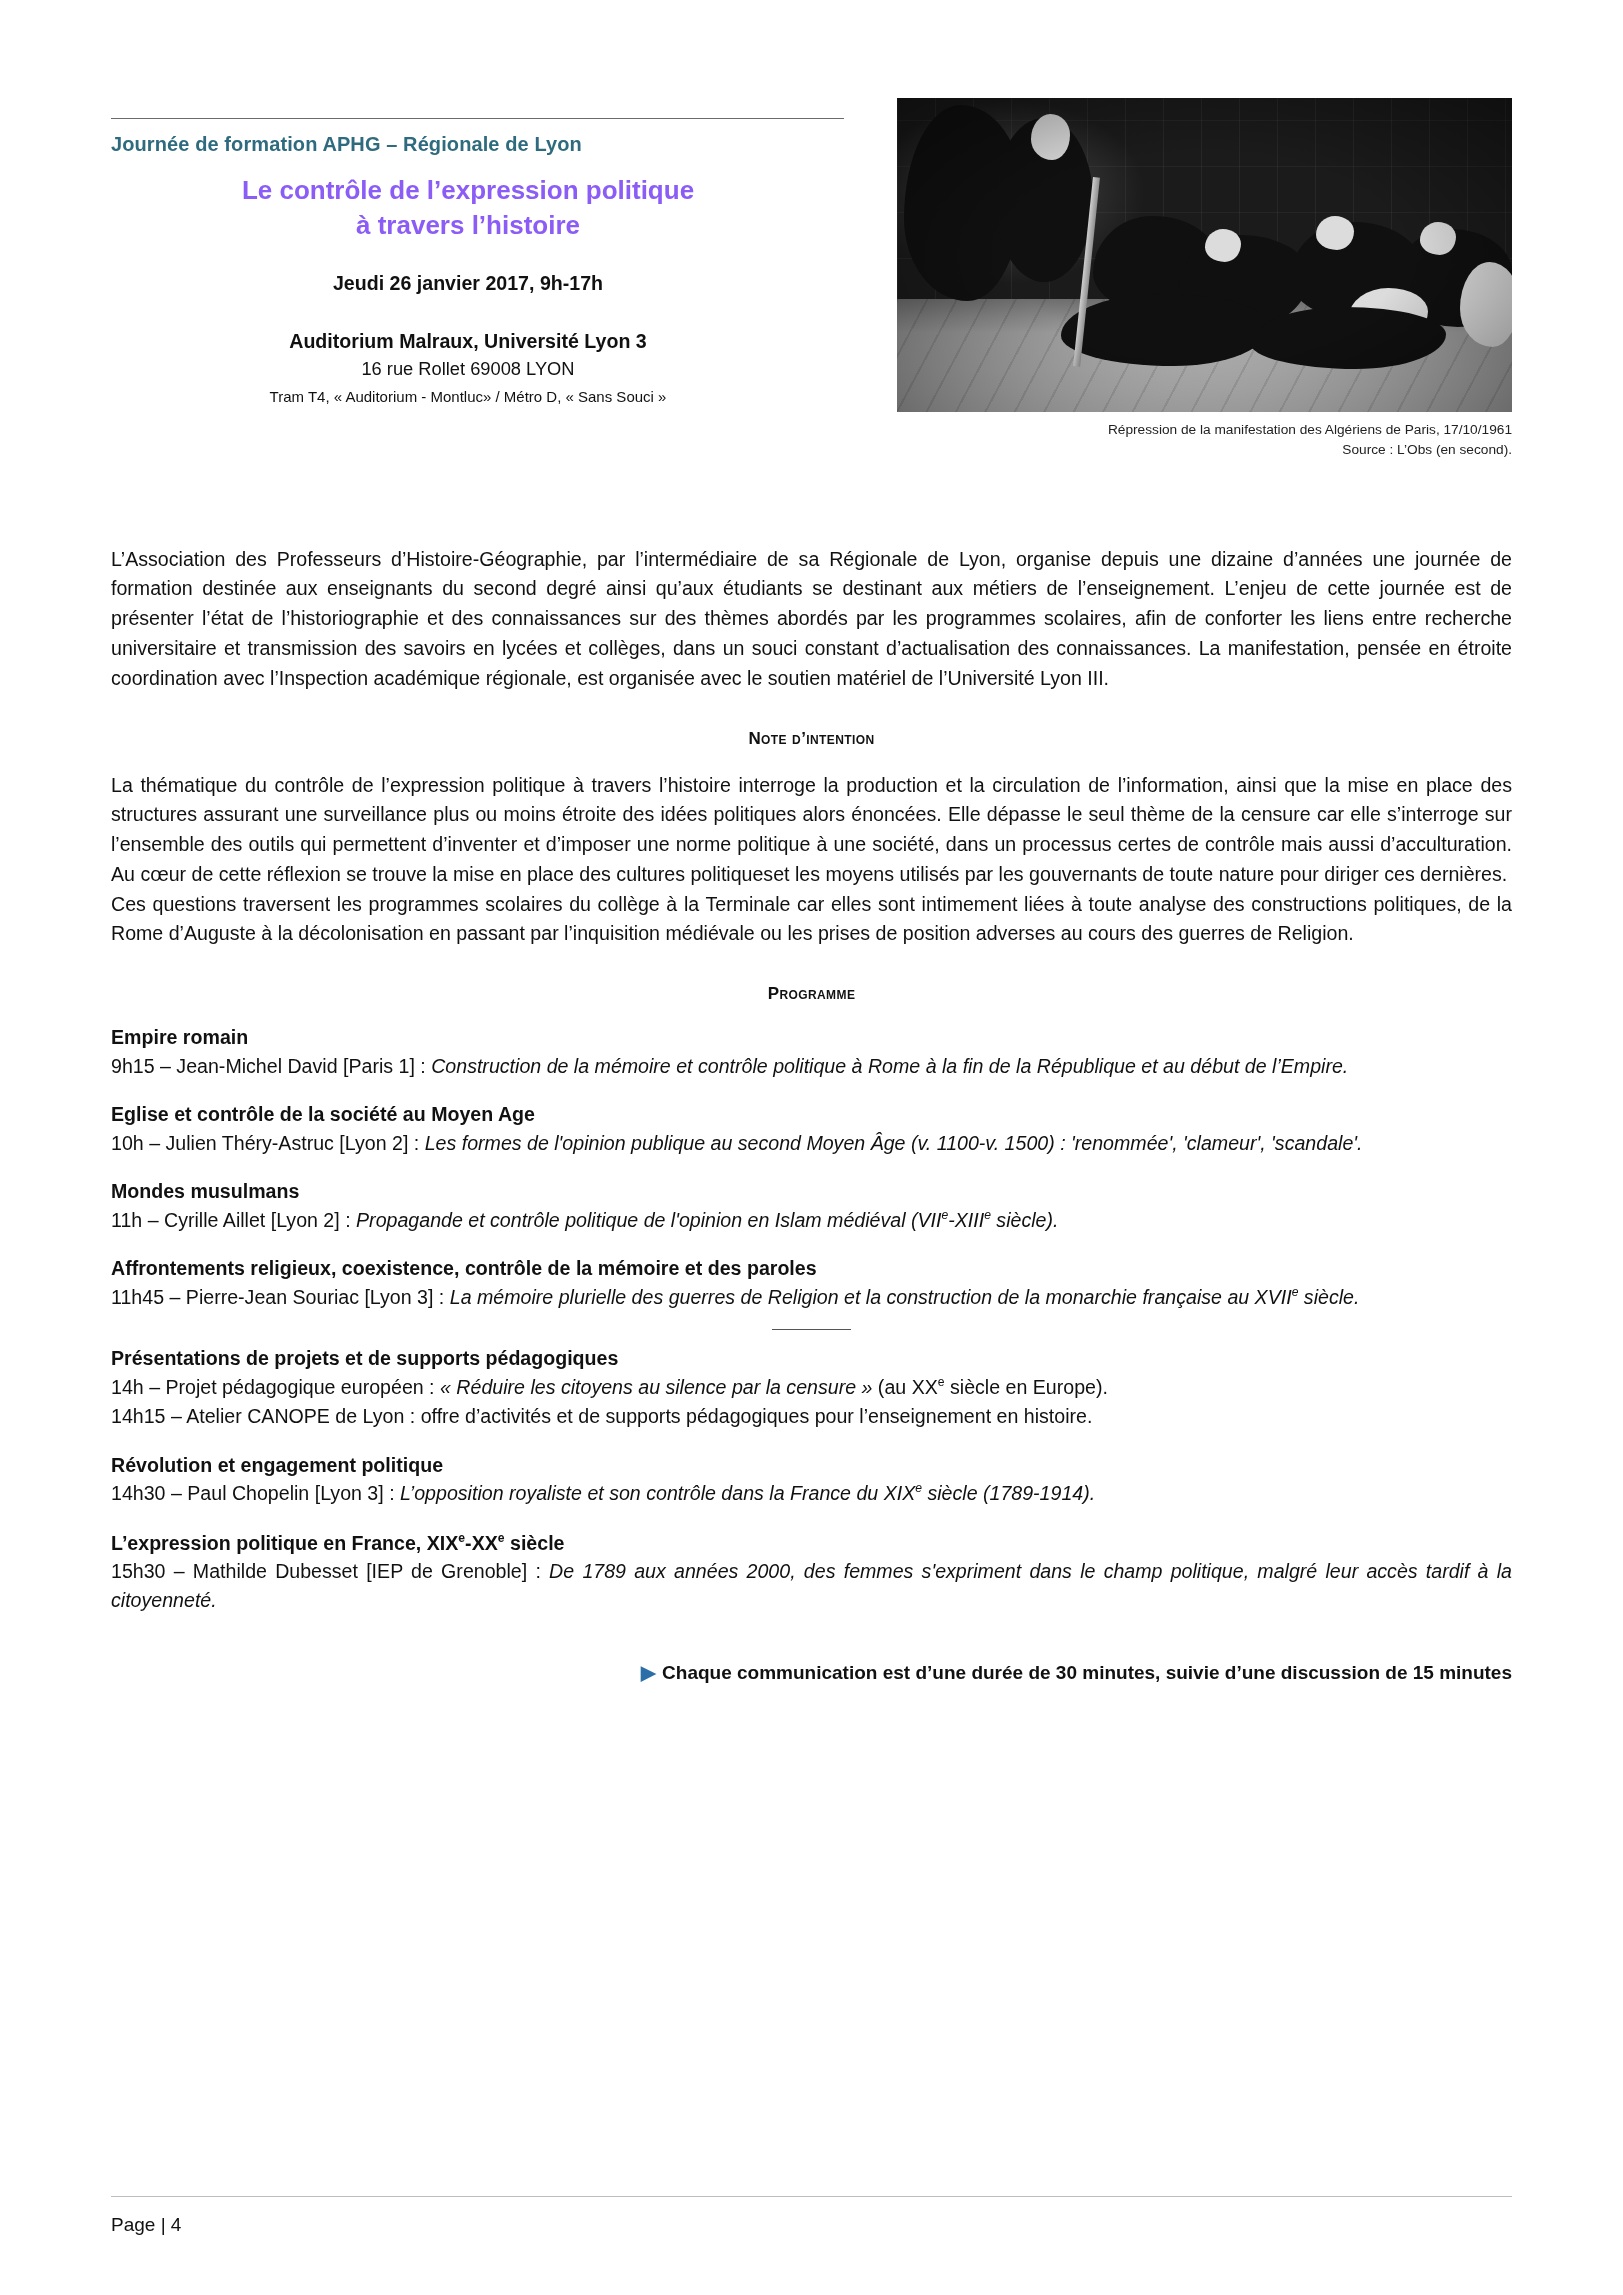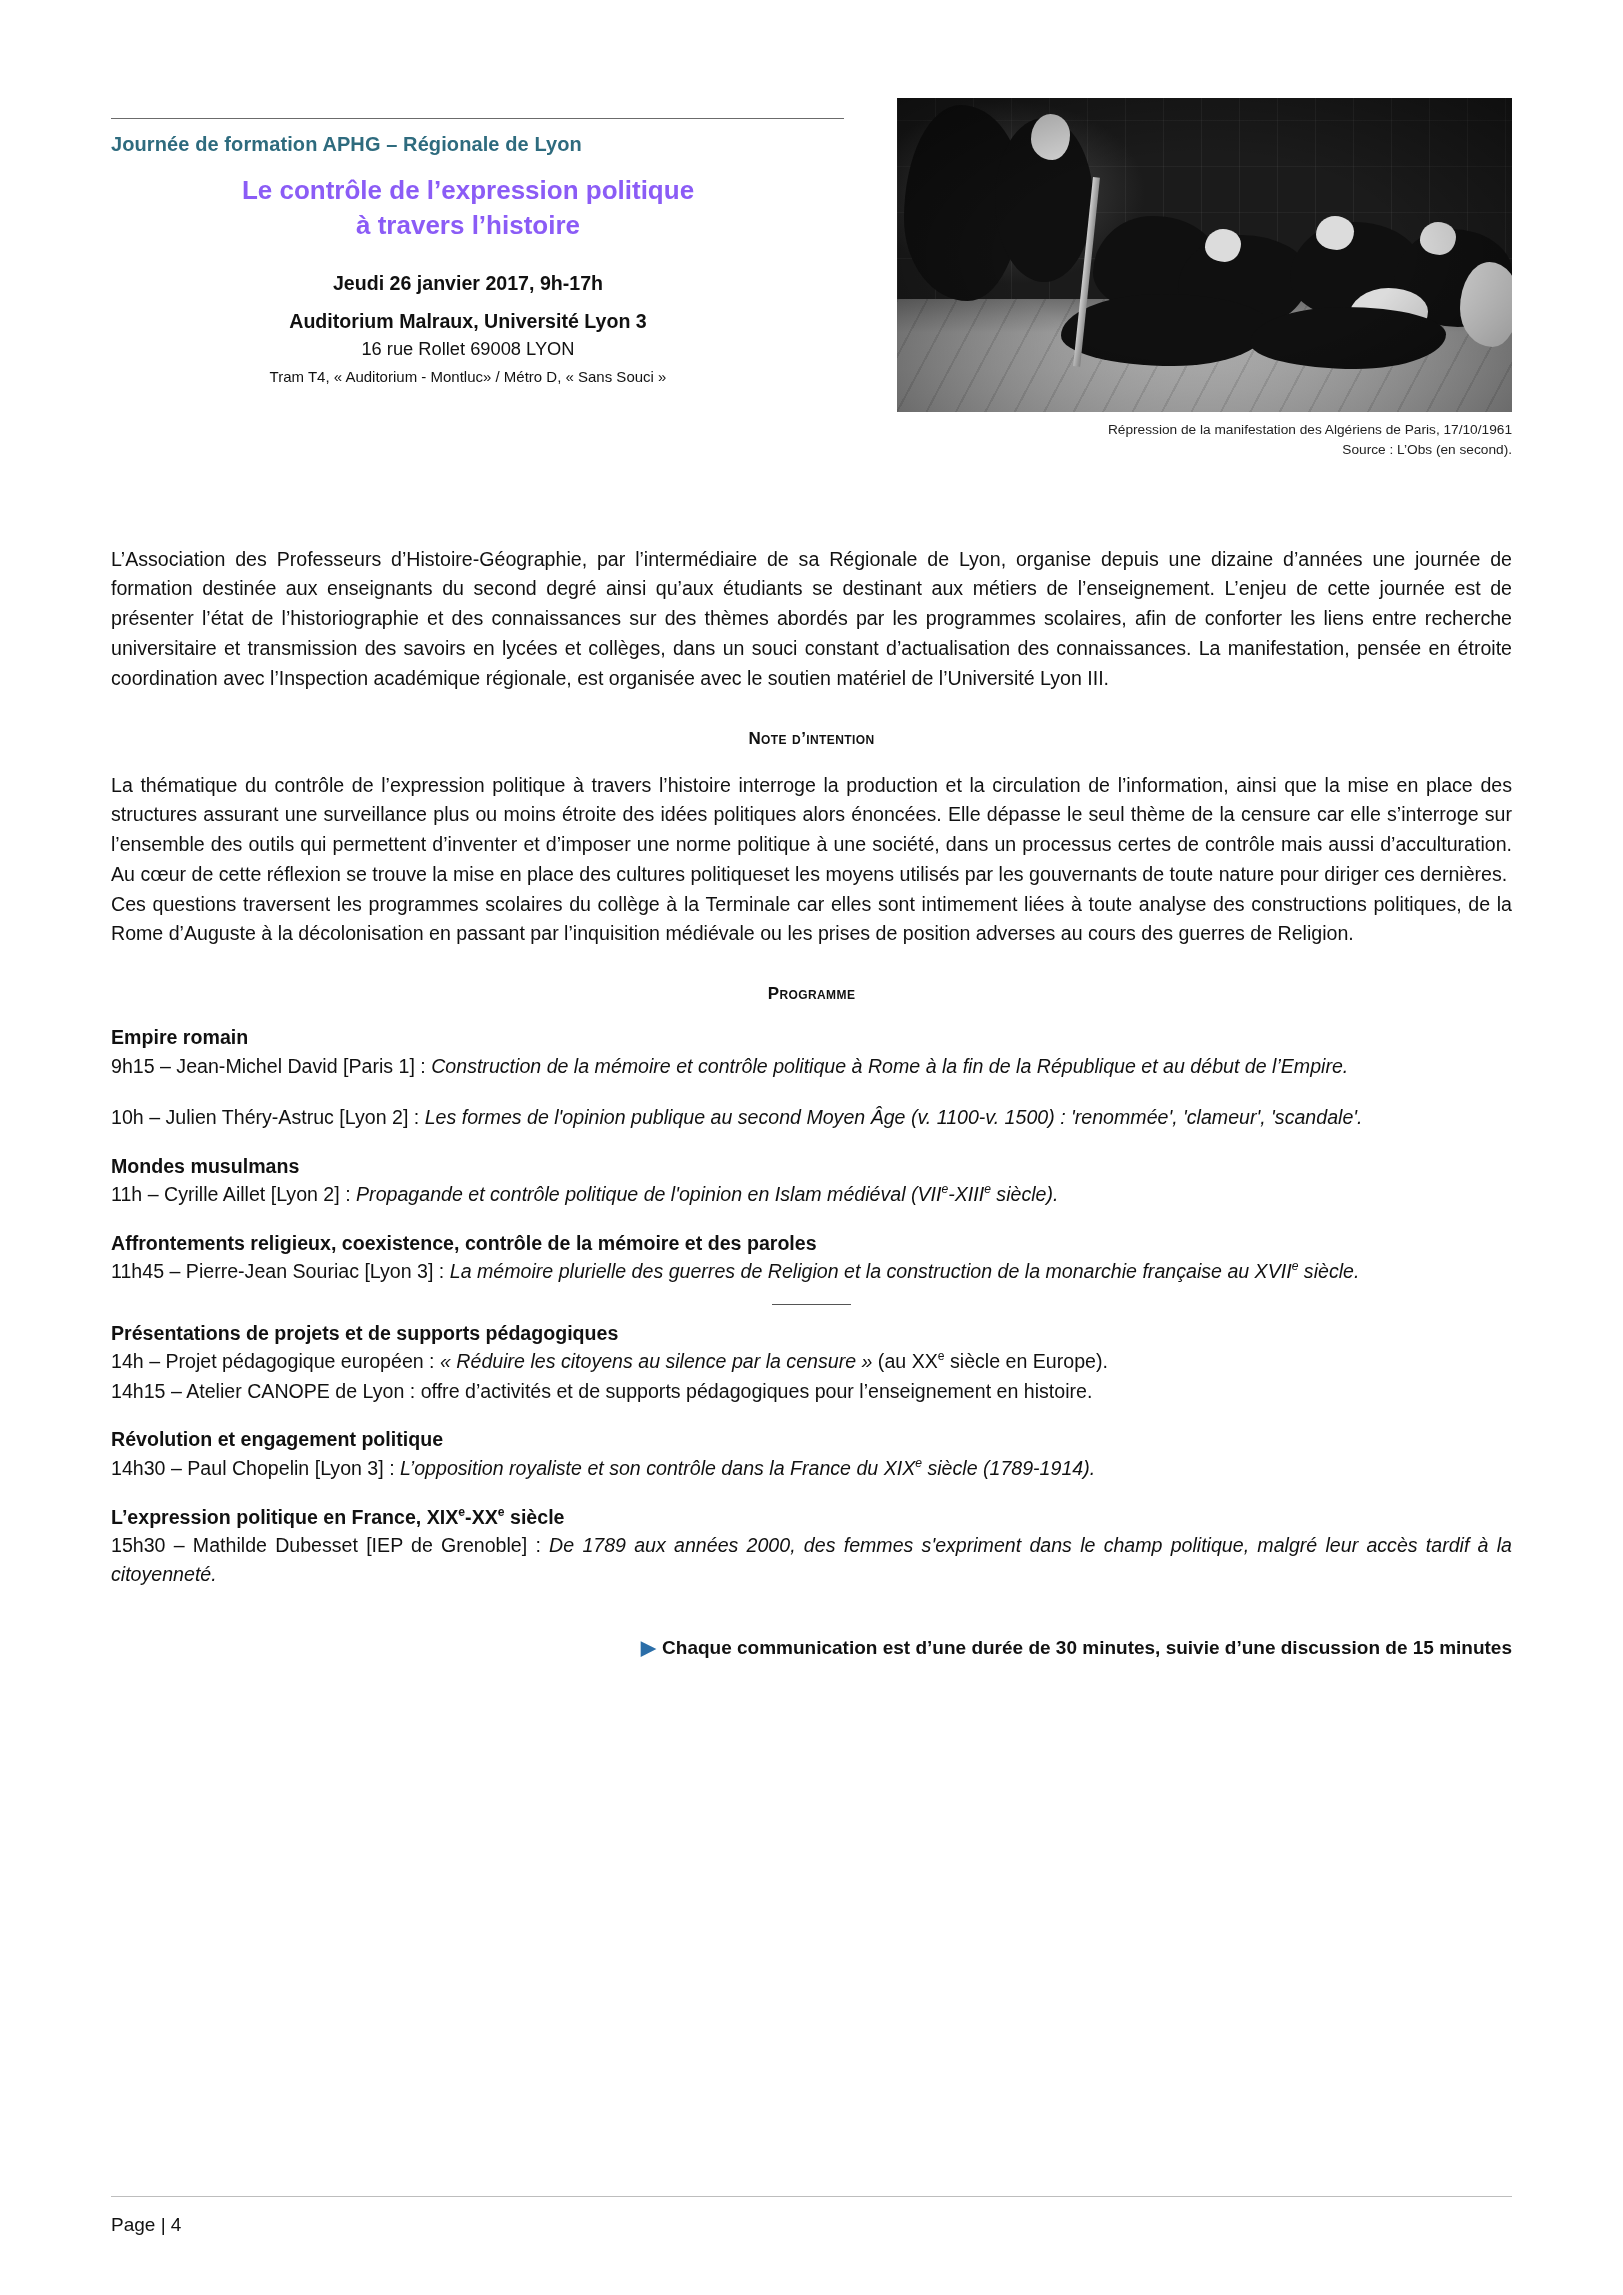--- a/index.html
+++ b/index.html
@@ -57,21 +57,21 @@
     font-size: 19.6px;
     font-weight: bold;
     margin: 29px 0 0 0;
     padding-right: 39px;
     color: #111;
   }
   .venue-line {
     text-align: center;
     font-size: 19.6px;
     font-weight: bold;
-    margin: 15px 0 0 0;
+    margin: 35px 0 0 0;
     padding-right: 39px;
     color: #111;
   }
   .address-line {
     text-align: center;
     font-size: 18.3px;
     margin: 5.2px 0 0 0;
     padding-right: 39px;
     color: #111;
   }
@@ -267,20 +267,21 @@
     <p class="para">Ces questions traversent les programmes scolaires du collège à la Terminale car elles sont intimement liées à toute analyse des constructions politiques, de la Rome d’Auguste à la décolonisation en passant par l’inquisition médiévale ou les prises de position adverses au cours des guerres de Religion.</p>
 
     <div class="section-head">Programme</div>
 
     <div class="prog-group">
       <div class="prog-title">Empire romain</div>
       <p class="prog-line"><span>9h15 – Jean-Michel David [Paris 1] : </span><i>Construction de la mémoire et contrôle politique à Rome à la fin de la République et au début de l’Empire.</i></p>
     </div>
 
     <div class="prog-group">
+      <div class="prog-title">Eglise et contrôle de la société au Moyen Age</div>
       <p class="prog-line"><span>10h – Julien Théry-Astruc [Lyon 2] : </span><i>Les formes de l'opinion publique au second Moyen Âge (v. 1100-v. 1500) : 'renommée', 'clameur', 'scandale'.</i></p>
     </div>
 
     <div class="prog-group">
       <div class="prog-title">Mondes musulmans</div>
       <p class="prog-line"><span>11h – Cyrille Aillet  [Lyon 2] : </span><i>Propagande et contrôle politique de l'opinion en Islam médiéval (VII<sup>e</sup>-XIII<sup>e</sup> siècle).</i></p>
     </div>
 
     <div class="prog-group">
       <div class="prog-title">Affrontements religieux, coexistence, contrôle de la mémoire et des paroles</div>

